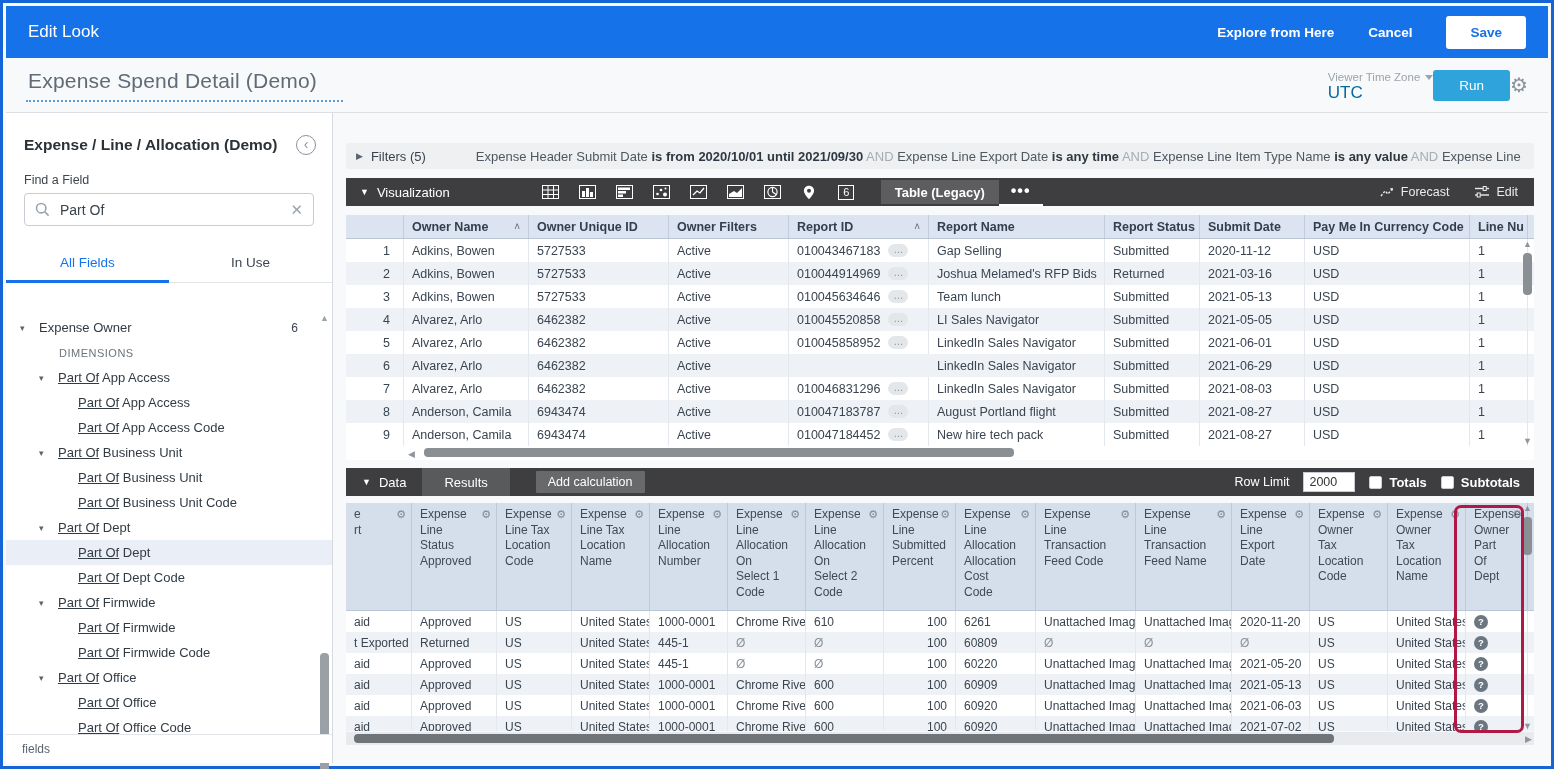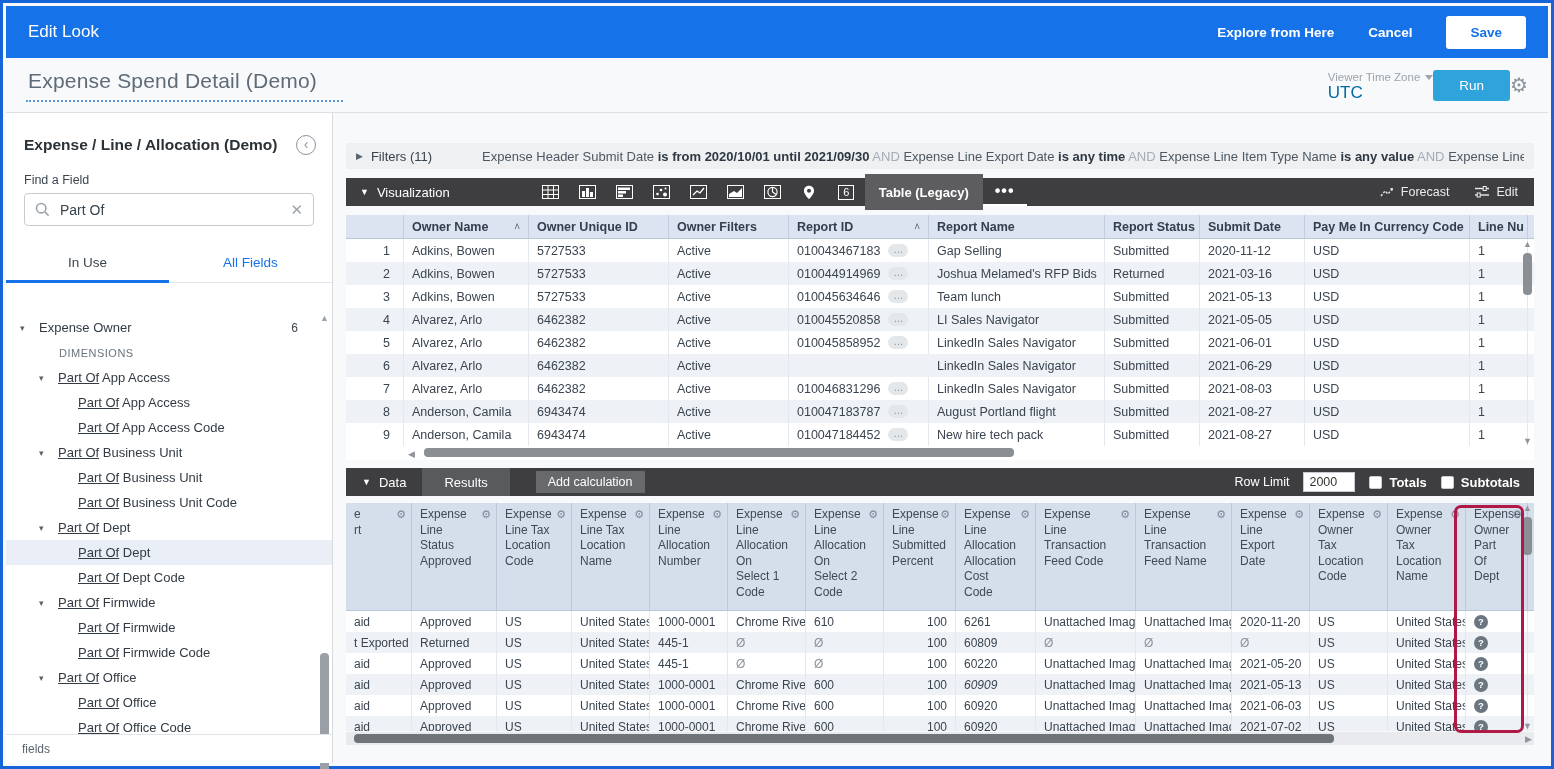--- a/index.html
+++ b/index.html
@@ -57,21 +57,21 @@
   .f-tri { font-size:9px; color:#5a646e; }
   .filter-text { overflow:hidden; white-space:nowrap; }
   .f-field { color:#4d5862; }
   .f-value { color:#2e3842; font-weight:700; }
   .f-conj { color:#a4adb6; }
 
   .viz-bar { position:absolute; top:65px; left:12px; right:14px; height:28px; background:#3e3e40; display:flex; align-items:center; color:#fff; }
   .viz-label { display:flex; align-items:center; gap:8px; font-size:13px; padding:0 14px; cursor:pointer; }
   .viz-icons { display:flex; align-items:center; gap:0; margin-left:68px; }
   .viz-icon { width:37px; height:28px; display:flex; align-items:center; justify-content:center; cursor:pointer; }
-  .viz-tab { background:#5d5d60; height:36px; display:flex; align-items:center; padding:0 14px; font-size:13px; font-weight:700; margin-left:0; cursor:pointer; }
+  .viz-tab { background:#5d5d60; height:24px; display:flex; align-items:center; padding:0 14px; font-size:13px; font-weight:700; margin-left:16px; cursor:pointer; }
   .viz-more { padding:0 12px; font-weight:700; letter-spacing:1px; cursor:pointer; border-bottom:2px solid #fff; height:28px; display:flex; align-items:center; }
   .viz-right { margin-left:auto; display:flex; align-items:center; gap:26px; padding-right:16px; font-size:12.5px; color:#ececec; }
   .viz-right > div { display:flex; align-items:center; gap:7px; cursor:pointer; }
 
   
   .mtable { position:absolute; top:102px; left:12px; right:14px; height:231px; background:#fff; }
   .mt-head { display:flex; height:24px; background:#dbe4f0; border-bottom:1px solid #b9c6d6; }
   .mt-h { flex:none; display:flex; align-items:center; justify-content:space-between; font-size:12.5px; font-weight:700; color:#333f4c; padding:0 8px; border-right:1px solid #c3cedd; overflow:hidden; white-space:nowrap; }
   .mt-h .sort { font-size:10px; color:#5a646e; font-weight:400; margin-left:4px; }
   .mt-row { display:flex; height:23px; }
@@ -155,22 +155,22 @@
       <span>
         <svg width="15" height="15" viewBox="0 0 15 15">
             <circle cx="6.2" cy="6.2" r="4.7" fill="none" stroke="#9aa2ab" stroke-width="1.6"></circle>
             <line x1="9.8" y1="9.8" x2="13.6" y2="13.6" stroke="#9aa2ab" stroke-width="1.6"></line>
           </svg>
       </span>
       <input value="Part Of" style="">
       <span class="clear-x">✕</span>
     </div>
     <div class="sb-tabs">
+      <div class="sb-tab active">All Fields</div>
       <div class="sb-tab">In Use</div>
-      <div class="sb-tab active">All Fields</div>
       <div class="sb-tab-underline"></div>
     </div>
     <div class="tree" id="tree">
         <div class="tree-row" style="padding-left: 14px;">
           <span class="tri">▾</span>
           <span class="lbl">Expense Owner</span>
           <span class="cnt">6</span>
         </div>
         <div class="tree-row section" style="padding-left: 53px;">
           <span class="lbl">DIMENSIONS</span>
@@ -232,21 +232,21 @@
       <span class="arr" style="bottom:0;">▼</span>
     </div>
     <div class="sb-footer">fields</div>
   </div>
 
   <div class="content">
 
     <div class="filters-bar">
       <div class="filters-toggle">
         <span class="f-tri">▶</span>
-        <span>Filters (11)</span>
+        <span>Filters (5)</span>
       </div>
       <div class="filter-text" id="filter-text"><span class="f-field">Expense Header Submit Date</span> <span class="f-value">is from 2020/10/01 until 2021/09/30</span> <span class="f-conj">AND</span> <span class="f-field">Expense Line Export Date</span> <span class="f-value">is any time</span> <span class="f-conj">AND</span> <span class="f-field">Expense Line Item Type Name</span> <span class="f-value">is any value</span> <span class="f-conj">AND</span> <span class="f-field">Expense Line Status Approve...</span> </div>
     </div>
 
     <div class="viz-bar">
       <div class="viz-label">
         <span class="f-tri" style="color:#fff;">▼</span>
         <span>Visualization</span>
       </div>
       <div class="viz-icons">
@@ -931,21 +931,21 @@
             </div>
             <div class="rt-cell" style="width: 78px;">
               <span>Chrome River</span>
             </div>
             <div class="rt-cell" style="width: 78px;">
               <span>600</span>
             </div>
             <div class="rt-cell right" style="width: 72px;">
               <span>100</span>
             </div>
-            <div class="rt-cell" style="width: 80px; font-style: italic;">
+            <div class="rt-cell" style="width: 80px;">
               <span>60909</span>
             </div>
             <div class="rt-cell" style="width: 100px;">
               <span>Unattached Image</span>
             </div>
             <div class="rt-cell" style="width: 96px;">
               <span>Unattached Image</span>
             </div>
             <div class="rt-cell" style="width: 78px;">
               <span>2021-05-13</span>

